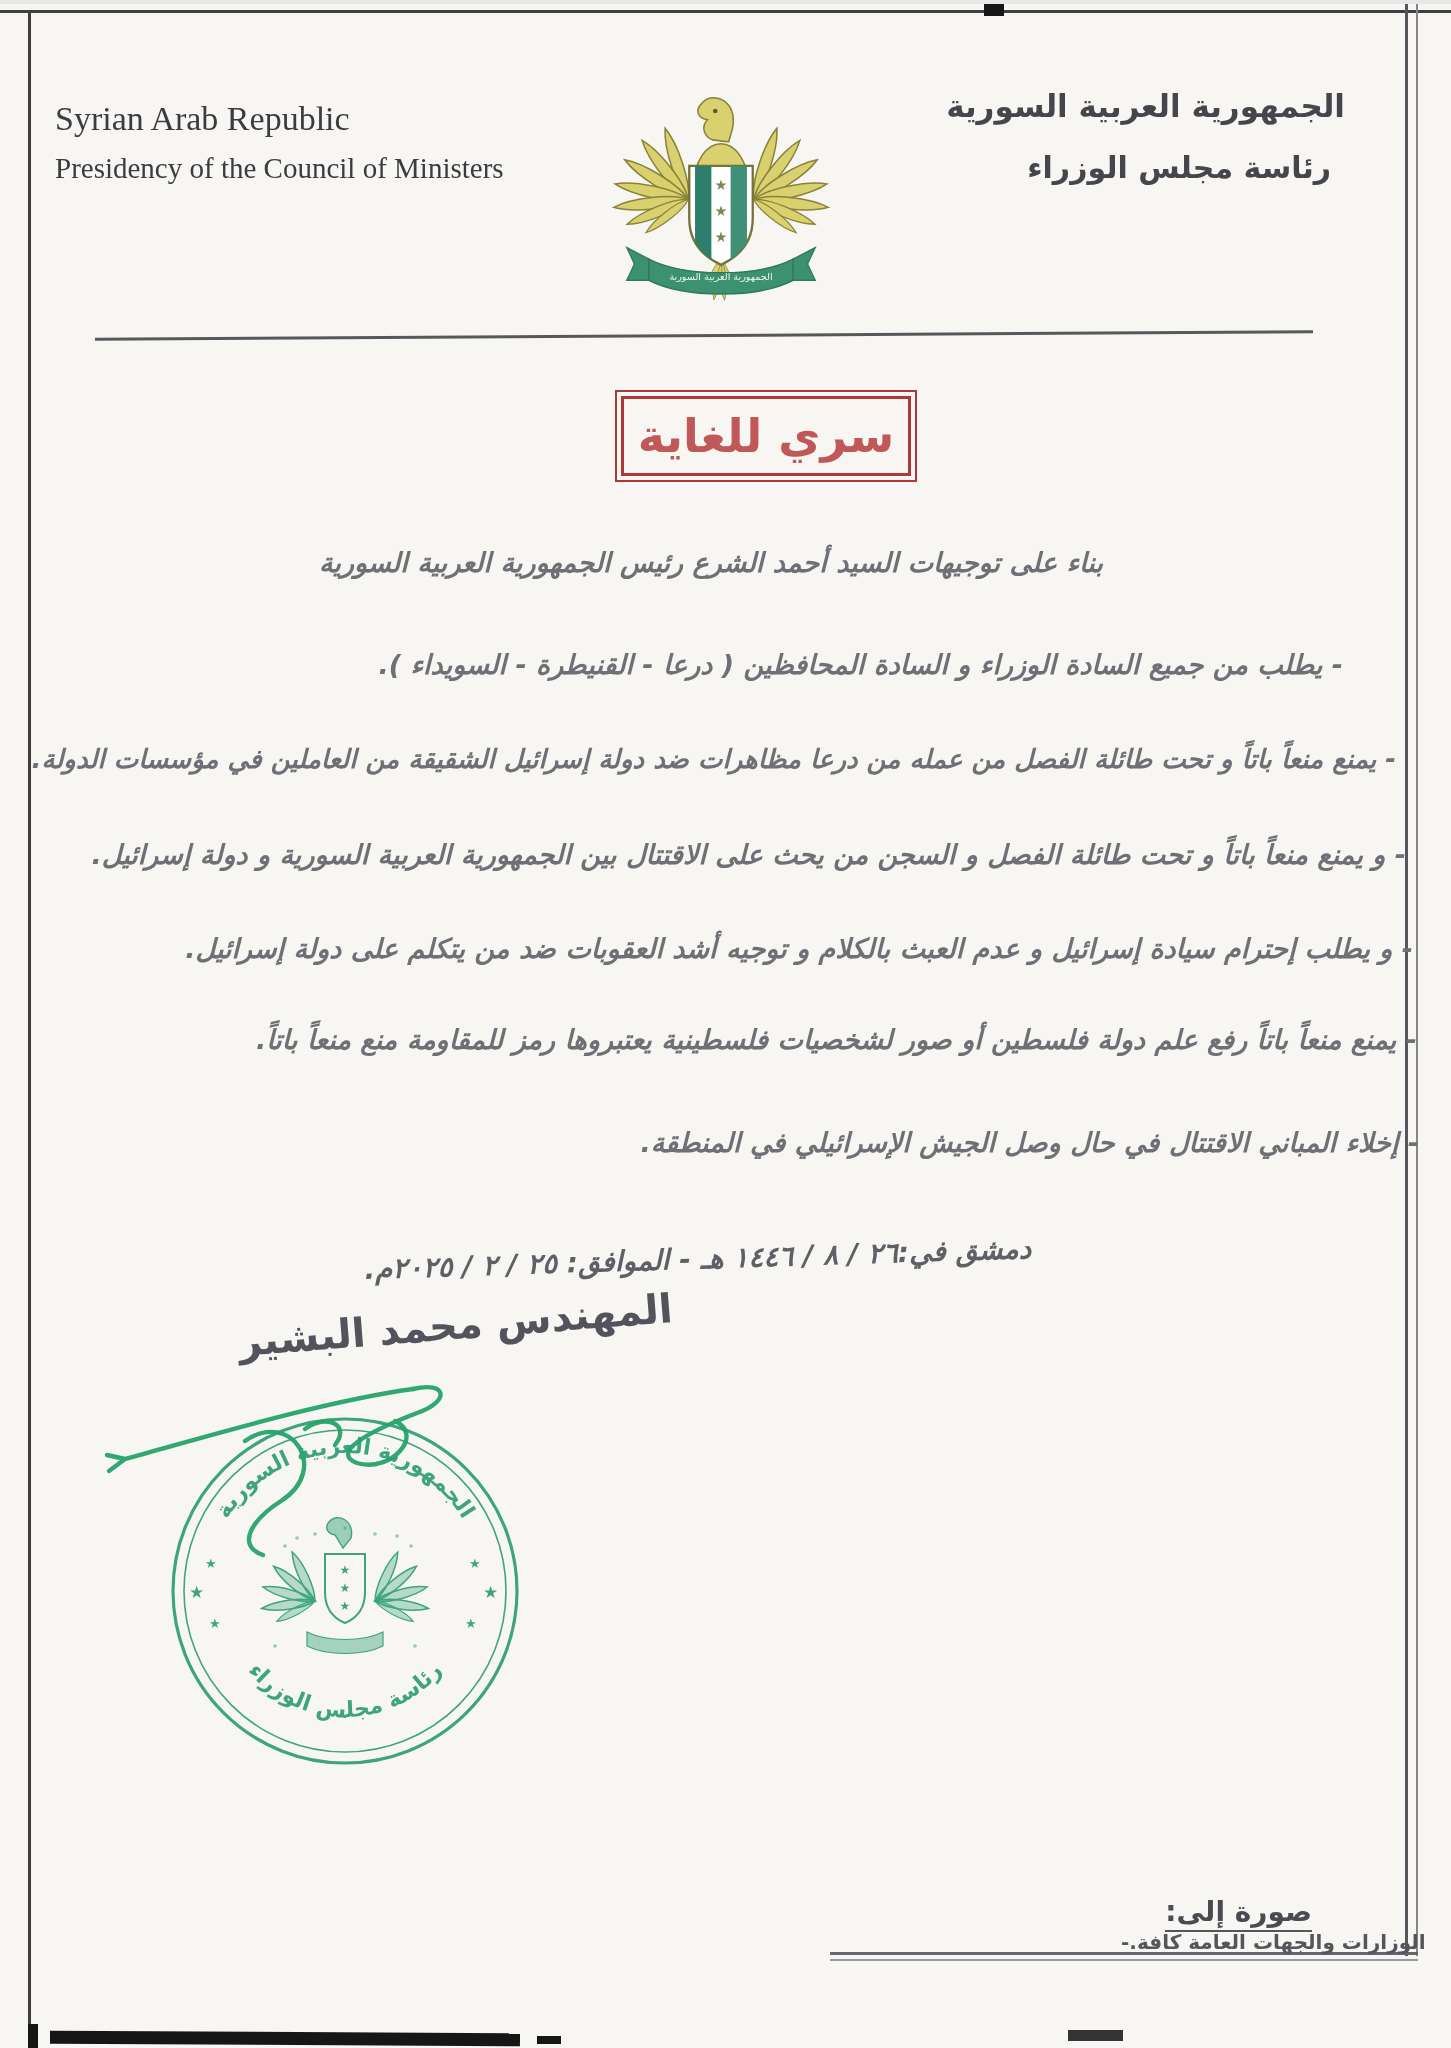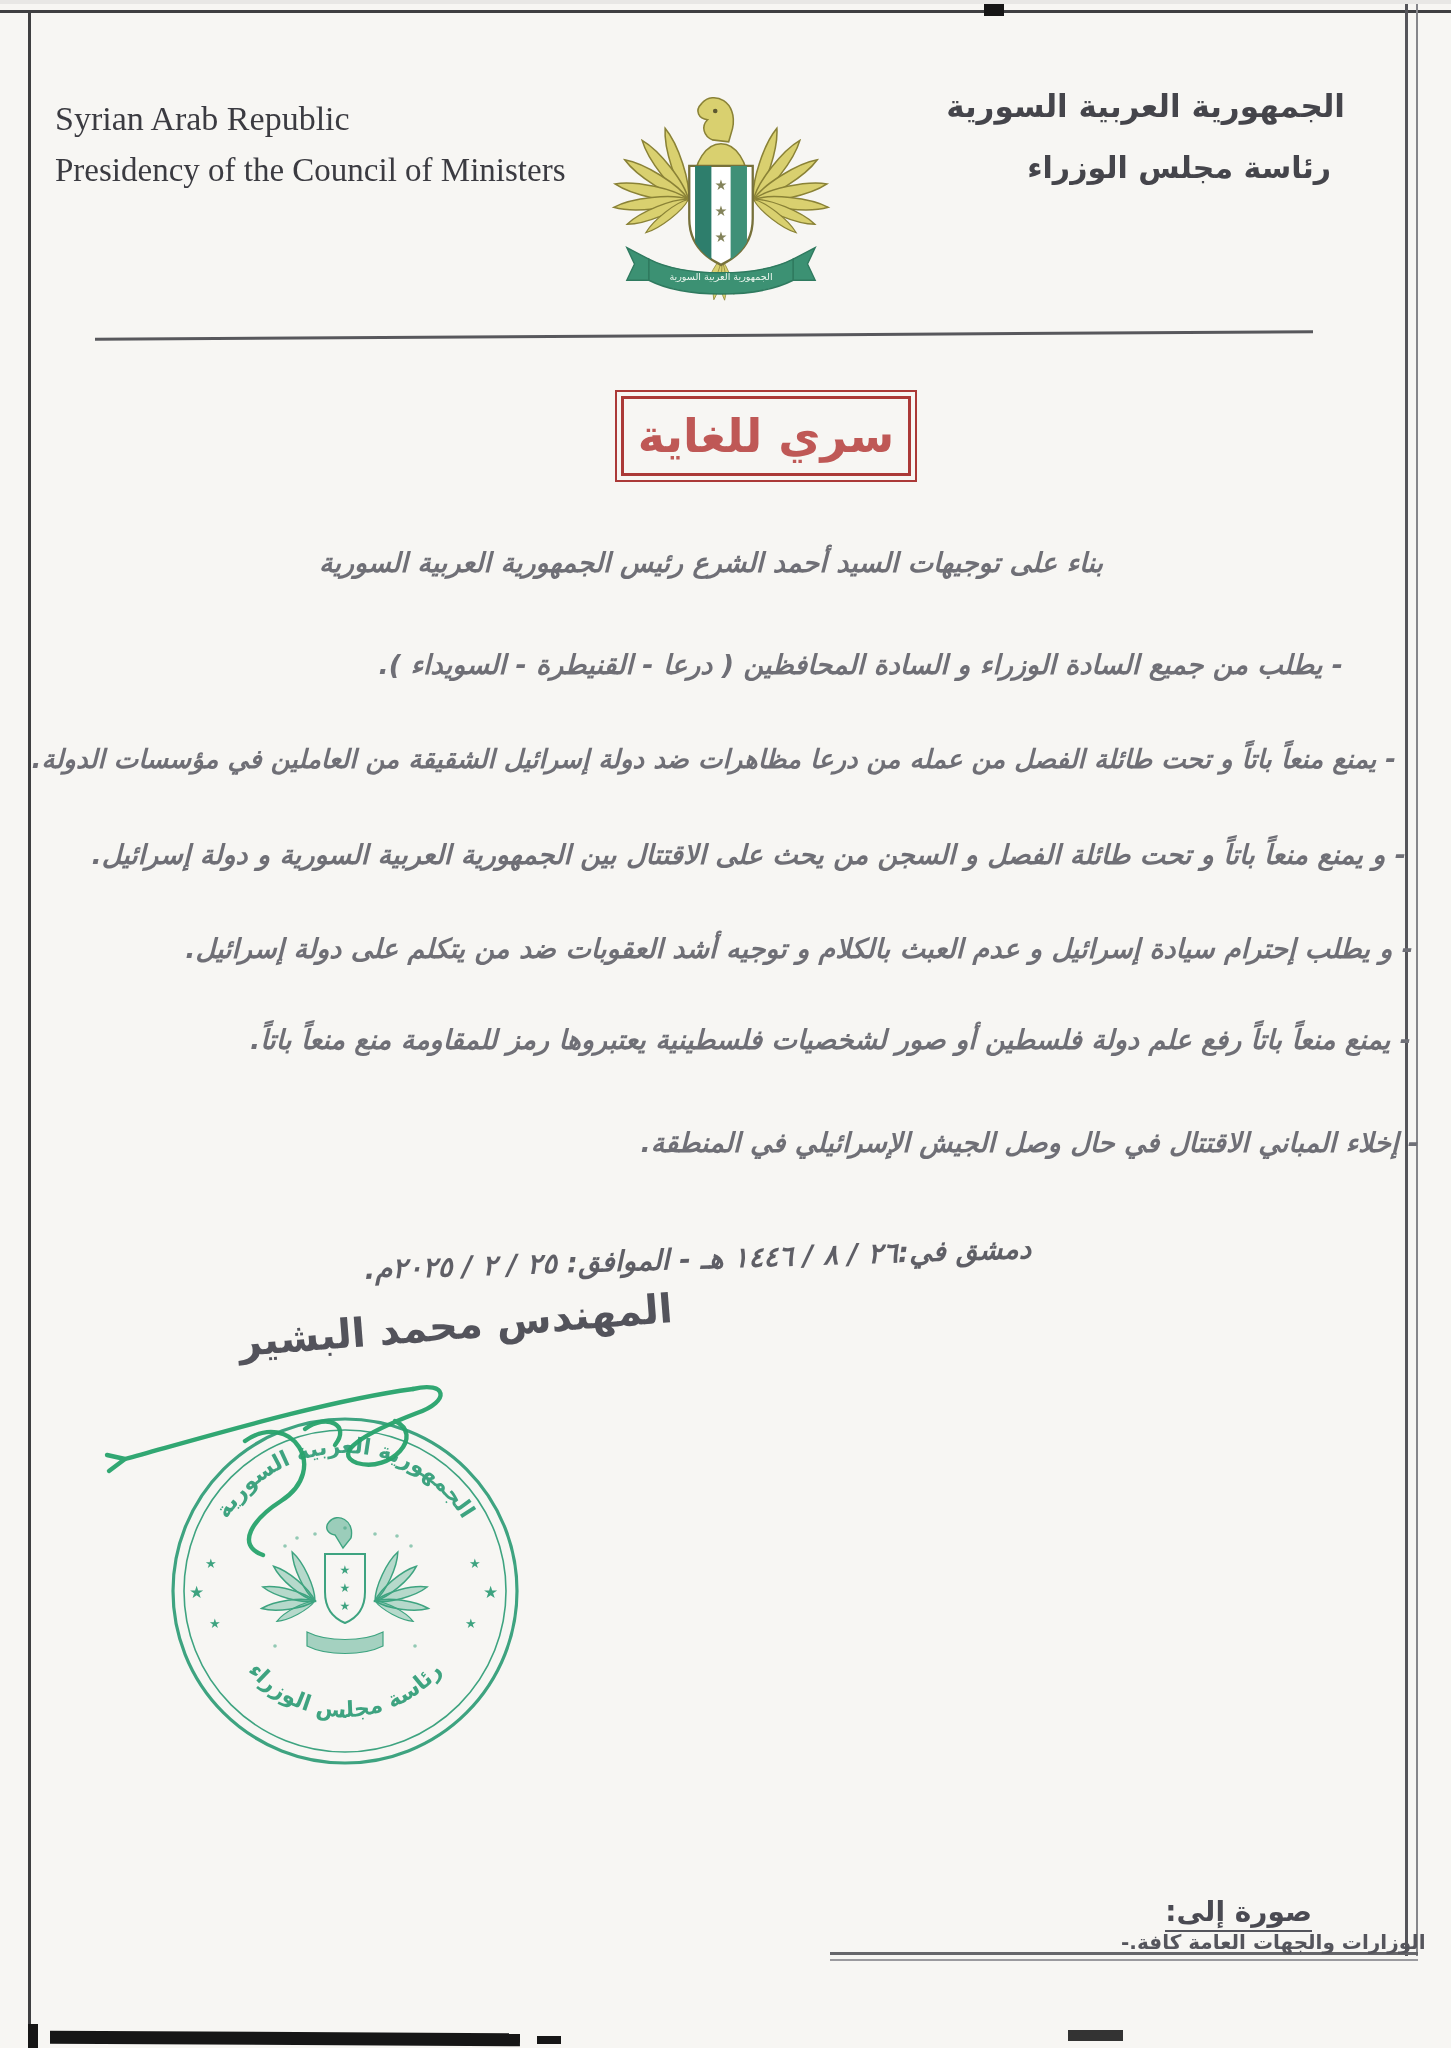--- a/index.html
+++ b/index.html
@@ -58,21 +58,21 @@
   <div class="ln" style="left:1416px;top:0;width:2px;height:1952px;background:#86868a;"></div>
   <div class="ln" style="left:830px;top:1948px;width:588px;height:3px;background:#66666a;"></div>
   <div class="ln" style="left:830px;top:1955px;width:588px;height:2px;background:#9a9a9e;"></div>
   <div class="artifact" style="left:984px;top:0;width:20px;height:12px;"></div>
   <div class="artifact" style="left:50px;top:2028px;width:470px;height:13px;transform:rotate(.3deg);"></div>
   <div class="artifact" style="left:537px;top:2032px;width:24px;height:8px;"></div>
   <div class="artifact" style="left:1068px;top:2026px;width:55px;height:11px;background:#333;"></div>
   <div class="artifact" style="left:28px;top:2020px;width:10px;height:28px;"></div>
 
   <div class="en-line" style="left:55px;top:96px;font-size:34px;">Syrian Arab Republic</div>
-  <div class="en-line" style="left:55px;top:148px;font-size:33px;">Presidency of the Council of Ministers</div>
+  <div class="en-line" style="left:55px;top:148px;font-size:29px;">Presidency of the Council of Ministers</div>
   <div class="ar-head" style="right:106px;top:84px;font-size:31px;">الجمهورية العربية السورية</div>
   <div class="ar-head" style="right:120px;top:146px;font-size:30px;">رئاسة مجلس الوزراء</div>
 
   <svg class="emblem" width="250" height="234" viewBox="0 0 260 230">
     <defs>
       <path id="fe" d="M0 0 C-8 -16 -8 -58 0 -78 C8 -58 8 -16 0 0 Z"></path>
       <clipPath id="shieldClip">
           <path d="M97 93 L163 93 L163 148 C163 172 149 187 130 196 C111 187 97 172 97 148 Z"></path>
         </clipPath>
     </defs>
@@ -129,21 +129,21 @@
     <div class="redbox-inner">
       <span>سري للغاية</span>
     </div>
   </div>
 
   <div class="arab-line" style="top:543px;right:348px;">بناء على توجيهات السيد أحمد الشرع رئيس الجمهورية العربية السورية</div>
   <div class="arab-line" style="top:645px;right:108px;">- يطلب من جميع السادة الوزراء و السادة المحافظين ( درعا - القنيطرة - السويداء ).</div>
   <div class="arab-line" style="top:740px;right:55px;font-size:26px;">- يمنع منعاً باتاً و تحت طائلة الفصل من عمله من درعا مظاهرات ضد دولة إسرائيل الشقيقة من العاملين في مؤسسات الدولة.</div>
   <div class="arab-line" style="top:835px;right:45px;">- و يمنع منعاً باتاً و تحت طائلة الفصل و السجن من يحث على الاقتتال بين الجمهورية العربية السورية و دولة إسرائيل.</div>
   <div class="arab-line" style="top:929px;right:38px;">- و يطلب إحترام سيادة إسرائيل و عدم العبث بالكلام و توجيه أشد العقوبات ضد من يتكلم على دولة إسرائيل.</div>
-  <div class="arab-line" style="top:1020px;right:40px;">- يمنع منعاً باتاً رفع علم دولة فلسطين أو صور لشخصيات فلسطينية يعتبروها رمز للمقاومة منع منعاً باتاً.</div>
+  <div class="arab-line" style="top:1020px;right:34px;">- يمنع منعاً باتاً رفع علم دولة فلسطين أو صور لشخصيات فلسطينية يعتبروها رمز للمقاومة منع منعاً باتاً.</div>
   <div class="arab-line" style="top:1123px;right:32px;">- إخلاء المباني الاقتتال في حال وصل الجيش الإسرائيلي في المنطقة.</div>
 
   <div class="date-line">دمشق في:٢٦ / ٨ / ١٤٤٦ هـ - الموافق: ٢٥ / ٢ / ٢٠٢٥م.</div>
   <div class="signatory">المهندس محمد البشير</div>
 
   <svg class="stamp" width="370" height="390" viewBox="0 0 360 390">
     <defs>
       <path id="arcTop" d="M42 195 A138 138 0 0 1 318 195"></path>
       <path id="arcBot" d="M54 195 A126 126 0 0 0 306 195"></path>
       <path id="gf" d="M0 0 C-6 -13 -6 -40 0 -54 C6 -40 6 -13 0 0 Z"></path>

